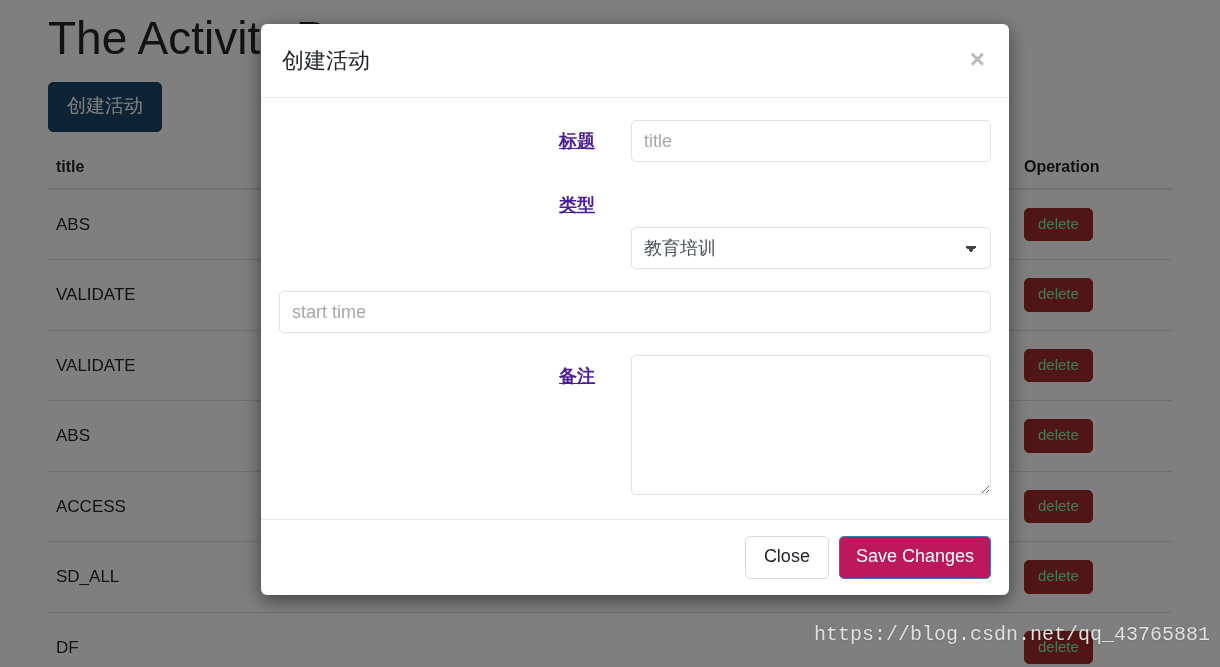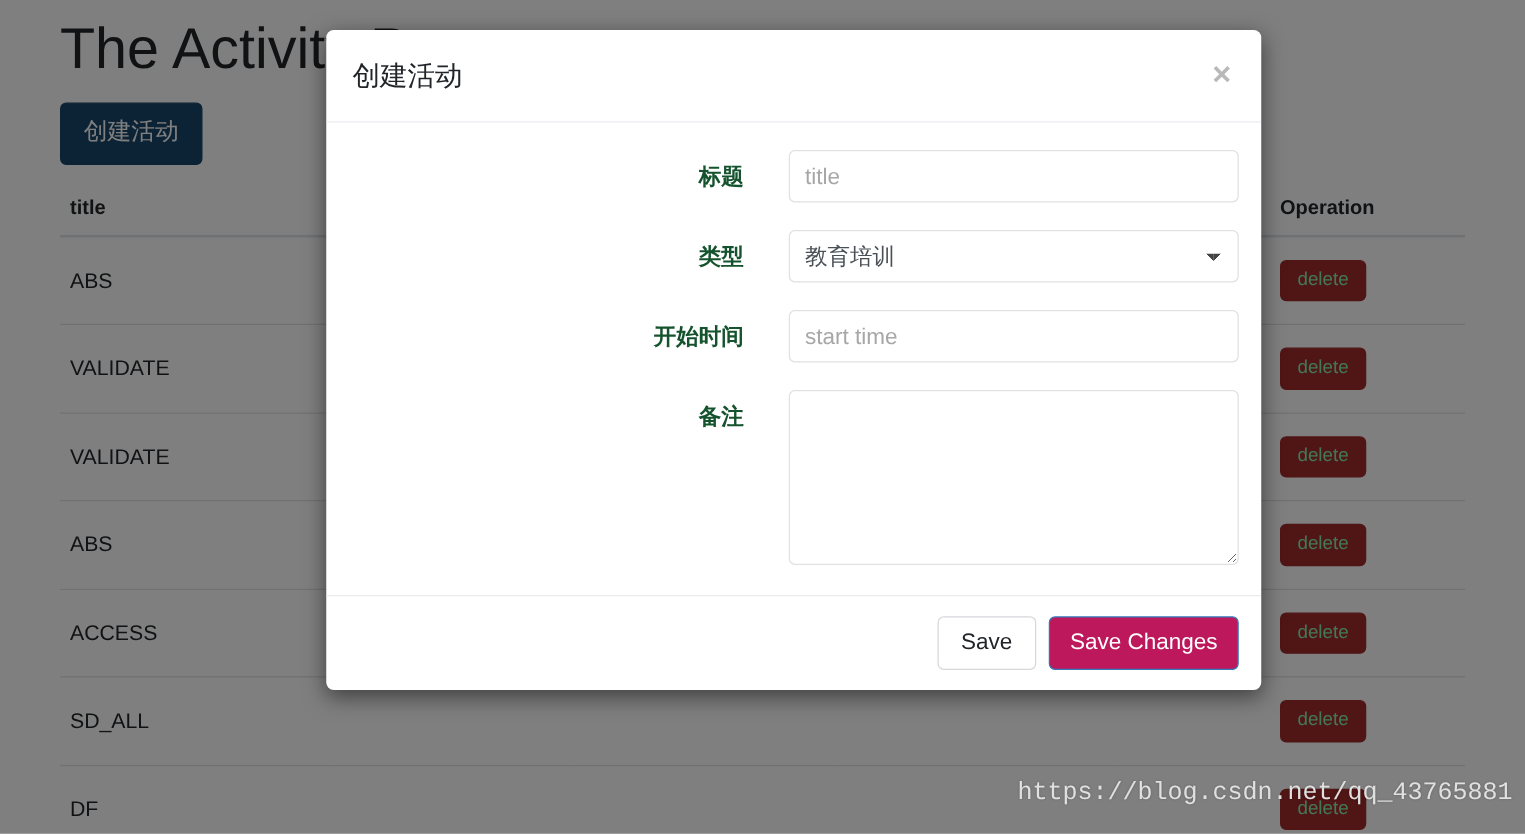--- a/index.html
+++ b/index.html
@@ -135,22 +135,23 @@
   }
   .form-row:last-child { margin-bottom: 6px; }
   .form-label {
     width: 352px;
     flex: 0 0 352px;
     text-align: right;
     padding-right: 36px;
     padding-top: 11px;
     font-size: 18px;
     font-weight: bold;
-    color: #14532d;
+    color: #4c1d95;
     line-height: 1.2;
+    text-decoration: underline;
   }
   .form-control {
     flex: 1 1 auto;
     height: 42px;
     border: 1px solid #dfe1e3;
     border-radius: 5px;
     font-size: 18px;
     color: #495057;
     padding: 0 12px;
     background: #ffffff;
@@ -162,20 +163,21 @@
     appearance: none;
     -webkit-appearance: none;
     background-image:
       linear-gradient(45deg, transparent 50%, #444 50%),
       linear-gradient(135deg, #444 50%, transparent 50%);
     background-position:
       calc(100% - 19px) 18px,
       calc(100% - 13px) 18px;
     background-size: 6px 6px, 6px 6px;
     background-repeat: no-repeat;
+    margin-top: 43px;
   }
   textarea.form-control {
     height: 140px;
     padding: 8px 12px;
     resize: vertical;
     line-height: 1.4;
   }
   #modal-footer {
     border-top: 1px solid #e9ecef;
     padding: 16px 18px;
@@ -321,31 +323,30 @@
       <div class="form-label">标题</div>
       <input class="form-control" type="text" placeholder="title" style="">
     </div>
 
     <div class="form-row">
       <div class="form-label">类型</div>
       <select class="form-control" id="type-select"><option value="教育培训">教育培训</option></select>
     </div>
 
     <div class="form-row">
-      <div class="form-label">开始时间</div>
       <input class="form-control" type="text" placeholder="start time" style="">
     </div>
 
 
     <div class="form-row">
       <div class="form-label">备注</div>
       <textarea class="form-control" placeholder="" style=""></textarea>
     </div>
 
   </div>
 
   <div id="modal-footer">
-    <button class="btn-close-modal">Save</button>
+    <button class="btn-close-modal">Close</button>
     <button class="btn-save">Save Changes</button>
   </div>
 </div>
 
 <div id="watermark">https://blog.csdn.net/qq_43765881</div>
 
 </body></html>

